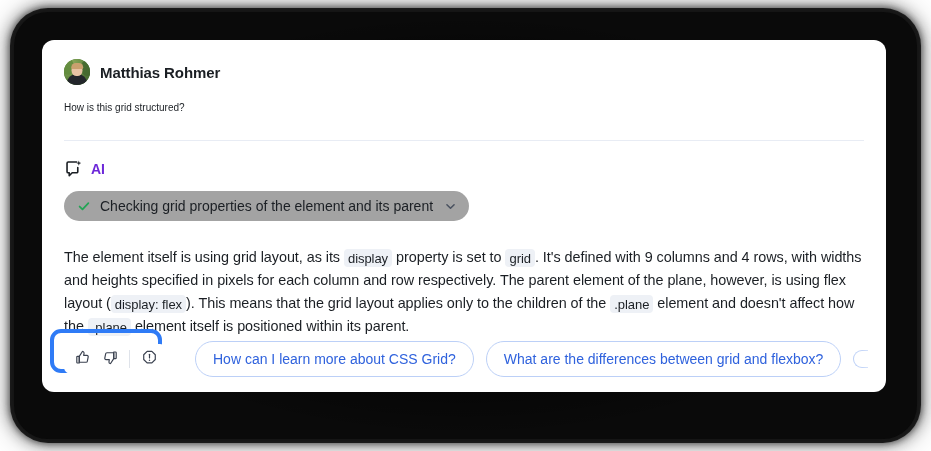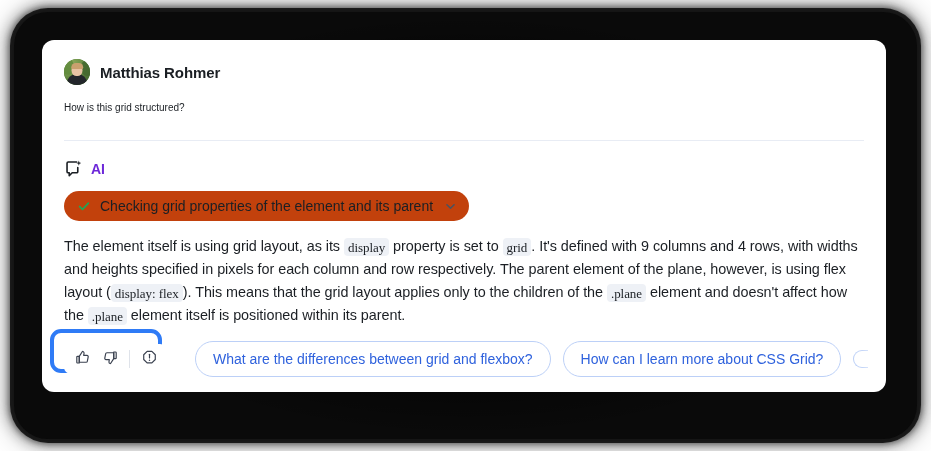--- a/index.html
+++ b/index.html
@@ -119,25 +119,25 @@
     padding: 18px 22px 0 22px;
   }
   .ai-icon { width: 19px; height: 19px; display:block; }
   .ai-label {
     font-size: 14px;
     font-weight: bold;
     color: #6d28d9;
   }
 
   .status-pill {
-    margin: 13px 0 1px 22px;
+    margin: 13px 0 12px 22px;
     display: inline-flex;
     align-items: center;
     gap: 9px;
-    background: #c2410c;
+    background: #a3a3a3;
     border-radius: 16px;
     padding: 7px 12px 7px 13px;
     cursor: pointer;
   }
   .check-icon { width: 14px; height: 14px; flex:0 0 14px; display:block; }
   .status-text {
     font-size: 14px;
     color: #1b1f24;
   }
   .chev-icon { width: 13px; height: 13px; flex:0 0 13px; display:block; margin-left: 2px; }
@@ -145,21 +145,21 @@
   
   .answer {
     padding: 13px 22px 0 22px;
     font-size: 14.4px;
     line-height: 23px;
     color: #1b1f24;
     text-align: left;
     letter-spacing: -0.05px;
   }
   code {
-    font-family: Liberation Serif, serif;
+    font-family: Liberation Sans, sans-serif;
     font-size: 13px;
     background: #eef1f6;
     border-radius: 4px;
     padding: 1.5px 4px;
     color: #1b1f24;
   }
 
   
   .footer {
     position: absolute;
@@ -344,22 +344,22 @@
                 <path d="M10 6.2v4.3" stroke-linecap="round"></path>
                 <circle cx="10" cy="13.3" r=".85" fill="#3b4250" stroke="none"></circle>
               </svg>
             </span>
           </button>
 
         </div>
       </div>
 
       <div class="chips">
+        <div class="chip">How can I learn more about CSS Grid?</div>
         <div class="chip">What are the differences between grid and flexbox?</div>
-        <div class="chip">How can I learn more about CSS Grid?</div>
         <div class="chip cut"></div>
         <div class="fade-right"></div>
       </div>
 
     </div>
 
   </div>
 </div>
 
 </body></html>

